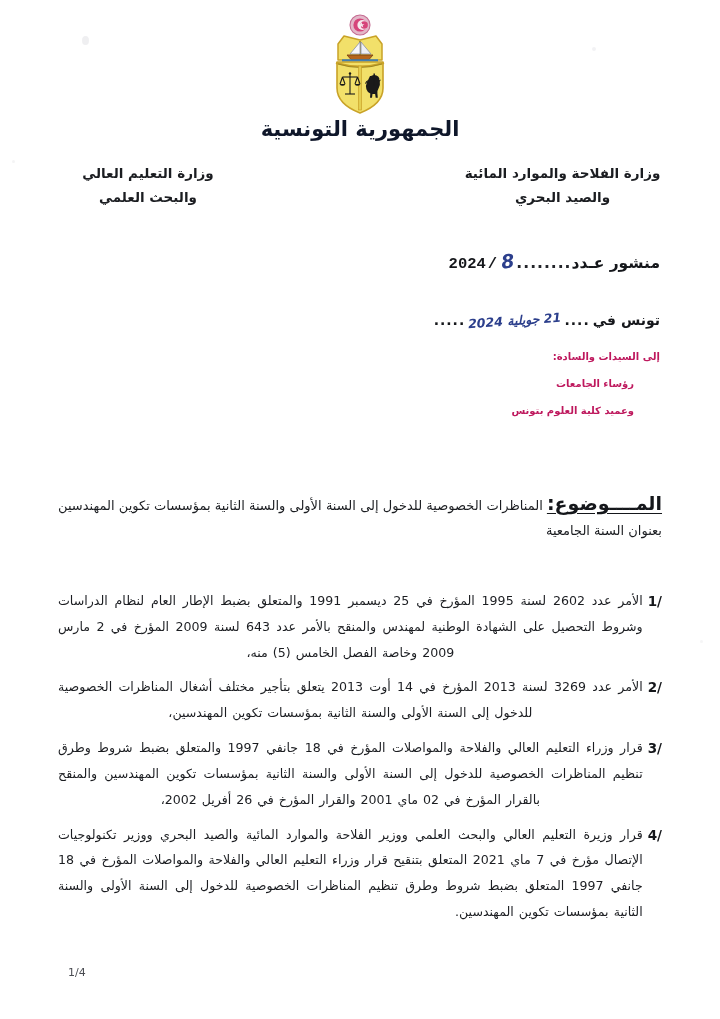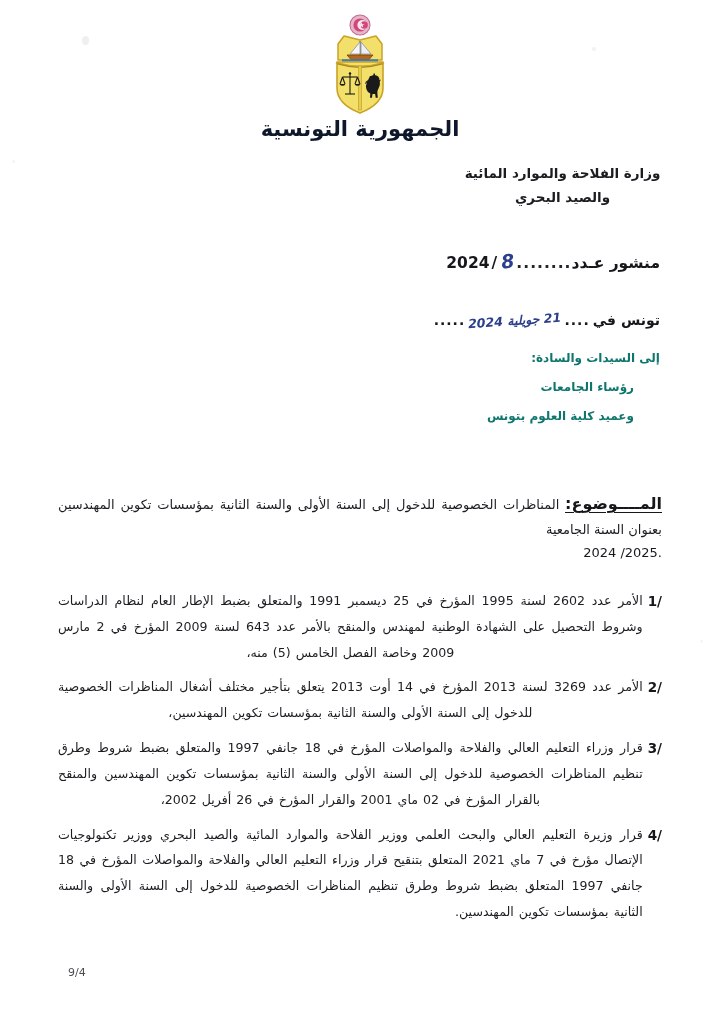--- a/index.html
+++ b/index.html
@@ -92,21 +92,21 @@
     align-items: baseline;
     justify-content: flex-start;
     font-family: "DejaVu Sans", sans-serif;
     font-size: 15.5px;
     font-weight: bold;
     color: #15171b;
     direction: rtl;
   }
   .circ-label { white-space: pre; }
   .circ-dots  { letter-spacing: 1px; color: #23252a; }
-  .circ-year  { direction: ltr; unicode-bidi: isolate; padding-right: 2px; }
+  .circ-year  { direction: ltr; unicode-bidi: isolate; padding-right: 2px; font-family: Liberation Mono, monospace; }
   .hand {
     font-family: "DejaVu Sans", sans-serif;
     color: #2c3f8c;
     font-style: italic;
     font-weight: bold;
     transform: rotate(-7deg);
     display: inline-block;
   }
   .hand-num {
     font-size: 19px;
@@ -144,42 +144,42 @@
   .addressees {
     position: absolute;
     top: 352px;
     right: 60px;
     width: 300px;
     text-align: right;
     direction: rtl;
   }
   .addressee-line {
     font-family: "DejaVu Sans", sans-serif;
-    font-size: 12px;
-    font-weight: bold;
-    color: #0f766e;
+    font-size: 10px;
+    font-weight: bold;
+    color: #be185d;
     line-height: 1;
     margin-bottom: 17px;
   }
   .addressee-line.indent-1 { padding-right: 26px; }
   .addressee-line.indent-2 { padding-right: 12px; }
 
   
   .subject-block {
     position: absolute;
     top: 492px;
     right: 58px;
     left: 58px;
     direction: rtl;
     text-align: justify;
     text-align-last: right;
   }
   .subject-label {
     font-family: "DejaVu Sans", sans-serif;
-    font-size: 16px;
+    font-size: 19px;
     font-weight: bold;
     color: #15171b;
     text-decoration: underline;
     text-underline-offset: 3px;
     white-space: pre;
   }
   .subject-text {
     font-family: "DejaVu Sans", sans-serif;
     font-size: 13px;
     color: #1b1d21;
@@ -312,20 +312,22 @@
         <path d="M58.4 63.6 L62.2 63.6" stroke="#1a1a1a" stroke-width="1.2"></path>
       </svg>
     </div>
   </div>
 
   <div class="republic-title">الجمهورية التونسية</div>
 
   <div class="ministries">
     <div class="ministry m-agri">وزارة الفلاحة والموارد المائية
 والصيد البحري</div>
+    <div class="ministry m-edu">وزارة التعليم العالي
+والبحث العلمي</div>
   </div>
 
   <div class="circular-no">
     <span class="circ-label">منشور عـدد</span>
     <span class="circ-dots">........</span>
     <span class="hand hand-num">8</span>
     <span class="circ-year">/</span>
     <span class="circ-year">2024</span>
   </div>
 
@@ -340,23 +342,20 @@
     <div class="addressee-line">إلى السيدات والسادة:</div>
     <div class="addressee-line indent-1">رؤساء الجامعات</div>
     <div class="addressee-line indent-1">وعميد كلية العلوم بتونس</div>
   </div>
 
   <div class="subject-block">
     <div>
       <span class="subject-label">المــــوضوع:</span>
       <span class="subject-text">المناظرات الخصوصية للدخول إلى السنة الأولى والسنة الثانية بمؤسسات تكوين المهندسين بعنوان السنة الجامعية</span>
     </div>
-    <div class="subject-tail">
-      <span class="ltr-num">2024 /2025.</span>
-    </div>
   </div>
 
 
   <div class="refs-list">
 
     <div class="ref-item">
       <span class="ref-num">1/</span>
       <span class="ref-body">الأمر عدد 2602 لسنة 1995 المؤرخ في 25 ديسمبر 1991 والمتعلق بضبط الإطار العام لنظام الدراسات وشروط التحصيل على الشهادة الوطنية لمهندس والمنقح بالأمر عدد 643 لسنة 2009 المؤرخ في 2 مارس 2009 وخاصة الفصل الخامس (5) منه،</span>
     </div>
 
@@ -370,15 +369,15 @@
       <span class="ref-body">قرار وزراء التعليم العالي والفلاحة والمواصلات المؤرخ في 18 جانفي 1997 والمتعلق بضبط شروط وطرق تنظيم المناظرات الخصوصية للدخول إلى السنة الأولى والسنة الثانية بمؤسسات تكوين المهندسين والمنقح بالقرار المؤرخ في 02 ماي 2001 والقرار المؤرخ في 26 أفريل 2002،</span>
     </div>
 
     <div class="ref-item">
       <span class="ref-num">4/</span>
       <span class="ref-body last-right">قرار وزيرة التعليم العالي والبحث العلمي ووزير الفلاحة والموارد المائية والصيد البحري ووزير تكنولوجيات الإتصال مؤرخ في 7 ماي 2021 المتعلق بتنقيح قرار وزراء التعليم العالي والفلاحة والمواصلات المؤرخ في 18 جانفي 1997 المتعلق بضبط شروط وطرق تنظيم المناظرات الخصوصية للدخول إلى السنة الأولى والسنة الثانية بمؤسسات تكوين المهندسين.</span>
     </div>
 
   </div>
 
-  <div class="footer">9/4</div>
+  <div class="footer">1/4</div>
 
 </div>
 
 </body></html>

